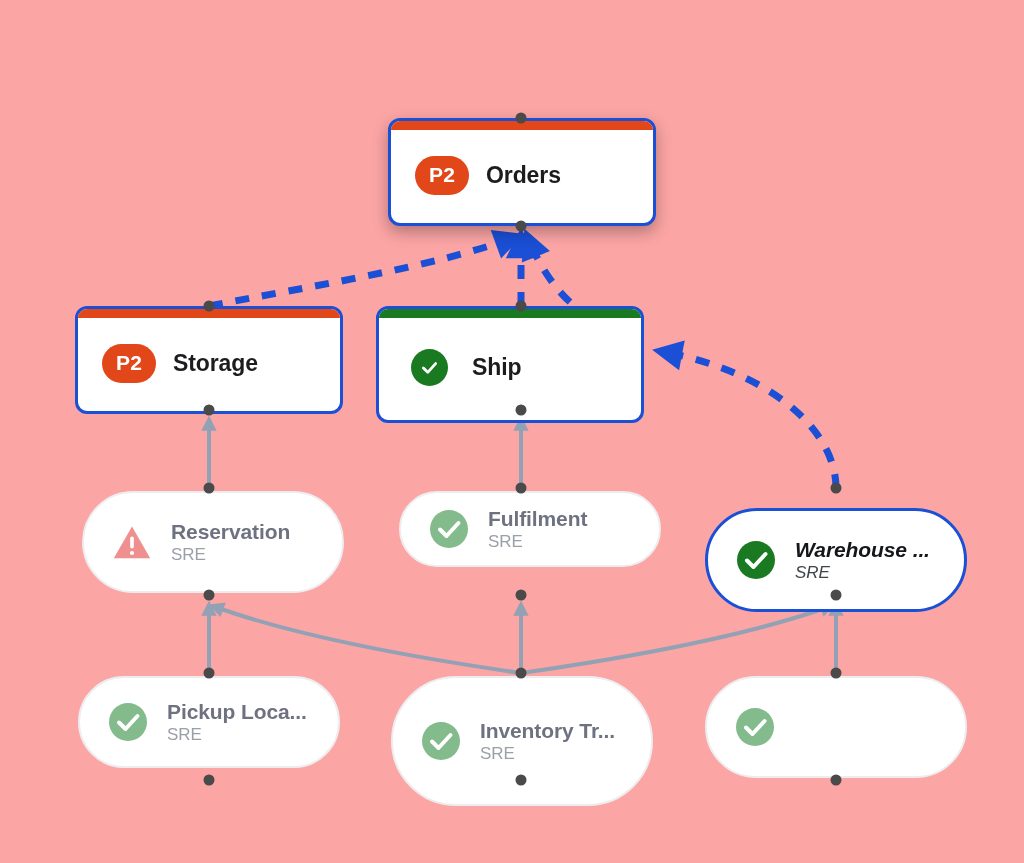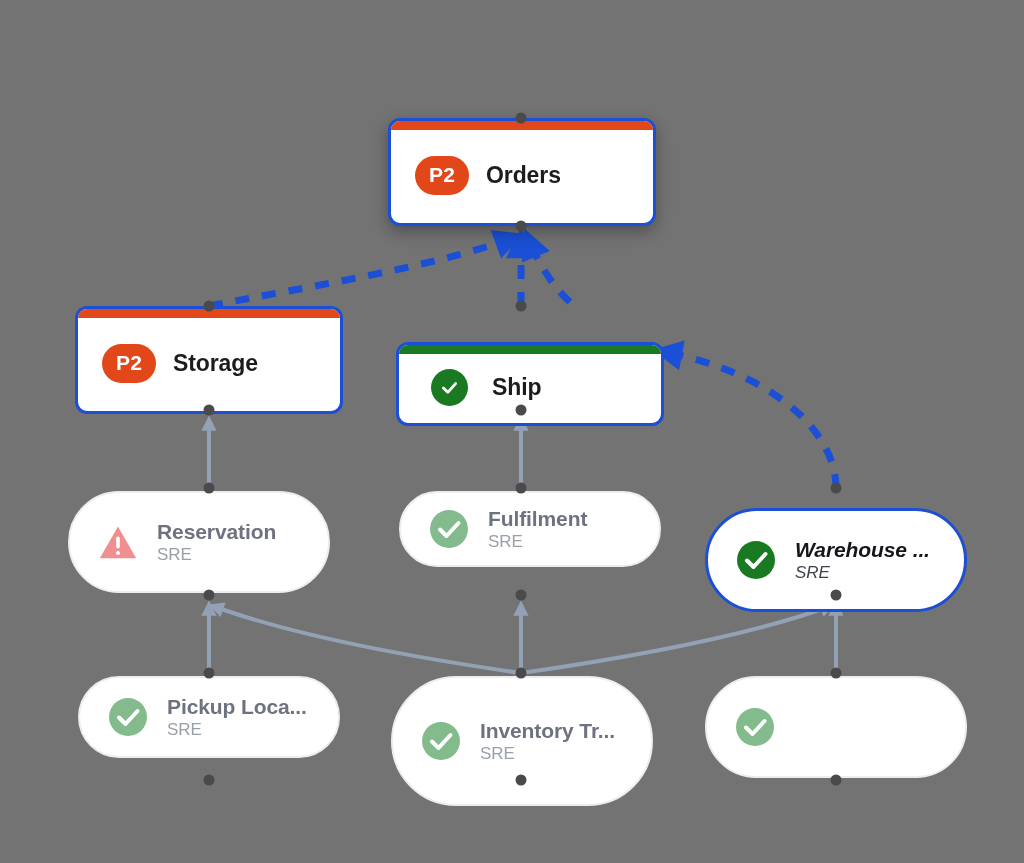--- a/index.html
+++ b/index.html
@@ -8,21 +8,21 @@
     background: #ffffff;
   }
   body {
     font-family: "Liberation Sans", sans-serif;
     -webkit-font-smoothing: antialiased;
   }
   #canvas {
     position: relative;
     width: 1024px;
     height: 863px;
-    background: #737373;
+    background: #fca5a5;
     overflow: hidden;
   }
   #edge-layer {
     position: absolute;
     left: 0;
     top: 0;
     width: 1024px;
     height: 863px;
     pointer-events: none;
   }
@@ -191,33 +191,33 @@
   </div>
 
   <div class="node service" style="left:75px; top:306px; width:268px; height:108px;">
     <div class="statusbar" style="background:#e2471a;"></div>
     <div class="row">
       <div class="pri-badge" style="background:#e2471a;">P2</div>
       <div class="svc-title">Storage</div>
     </div>
   </div>
 
-  <div class="node service" style="left:396px; top:306px; width:268px; height:84px;margin-top:36px;">
+  <div class="node service" style="left:376px; top:306px; width:268px; height:117px;">
     <div class="statusbar" style="background:#1a7a21;"></div>
     <div class="row" style="gap:24px; margin-left:8px;">
       <div class="check-badge" style="background:#1a7a21;">
         <svg width="21" height="21" viewBox="0 0 24 24" aria-hidden="true">
           <path d="M5 12.5 L10 17.5 L19 7.5" fill="none" stroke="#ffffff" stroke-width="3.2" stroke-linecap="round" stroke-linejoin="round"></path>
         </svg>
       </div>
       <div class="svc-title">Ship</div>
     </div>
   </div>
 
-  <div class="node pill" style="left:68px; top:491px; width:262px; height:102px;">
+  <div class="node pill" style="left:82px; top:491px; width:262px; height:102px;">
     <div class="row">
       <div class="pill-icon">
         <svg width="40" height="37" viewBox="0 0 40 37" aria-hidden="true">
           <path d="M20 2.5 L38.2 34.2 L1.8 34.2 Z" fill="#ef8f8f"></path>
           <rect x="18.2" y="12.5" width="3.6" height="12" rx="1.8" fill="#ffffff"></rect>
           <circle cx="20" cy="29" r="2.1" fill="#ffffff"></circle>
         </svg>
       </div>
       <div class="pill-texts">
         <div class="pill-title">Reservation</div>
@@ -249,21 +249,21 @@
           <path d="M11 20.5 L17.5 27 L29.5 14" fill="none" stroke="#ffffff" stroke-width="4" stroke-linecap="round" stroke-linejoin="round"></path>
         </svg>
       </div>
       <div class="pill-texts">
         <div class="pill-title">Warehouse ...</div>
         <div class="pill-sub">SRE</div>
       </div>
     </div>
   </div>
 
-  <div class="node pill" style="left:78px; top:676px; width:262px; height:82px;">
+  <div class="node pill" style="left:78px; top:676px; width:262px; height:92px;">
     <div class="row">
       <div class="pill-icon">
         <svg width="40" height="40" viewBox="0 0 40 40" aria-hidden="true">
           <circle cx="20" cy="20" r="19" fill="#83bb8c"></circle>
           <path d="M11 20.5 L17.5 27 L29.5 14" fill="none" stroke="#ffffff" stroke-width="4" stroke-linecap="round" stroke-linejoin="round"></path>
         </svg>
       </div>
       <div class="pill-texts">
         <div class="pill-title">Pickup Loca...</div>
         <div class="pill-sub">SRE</div>

